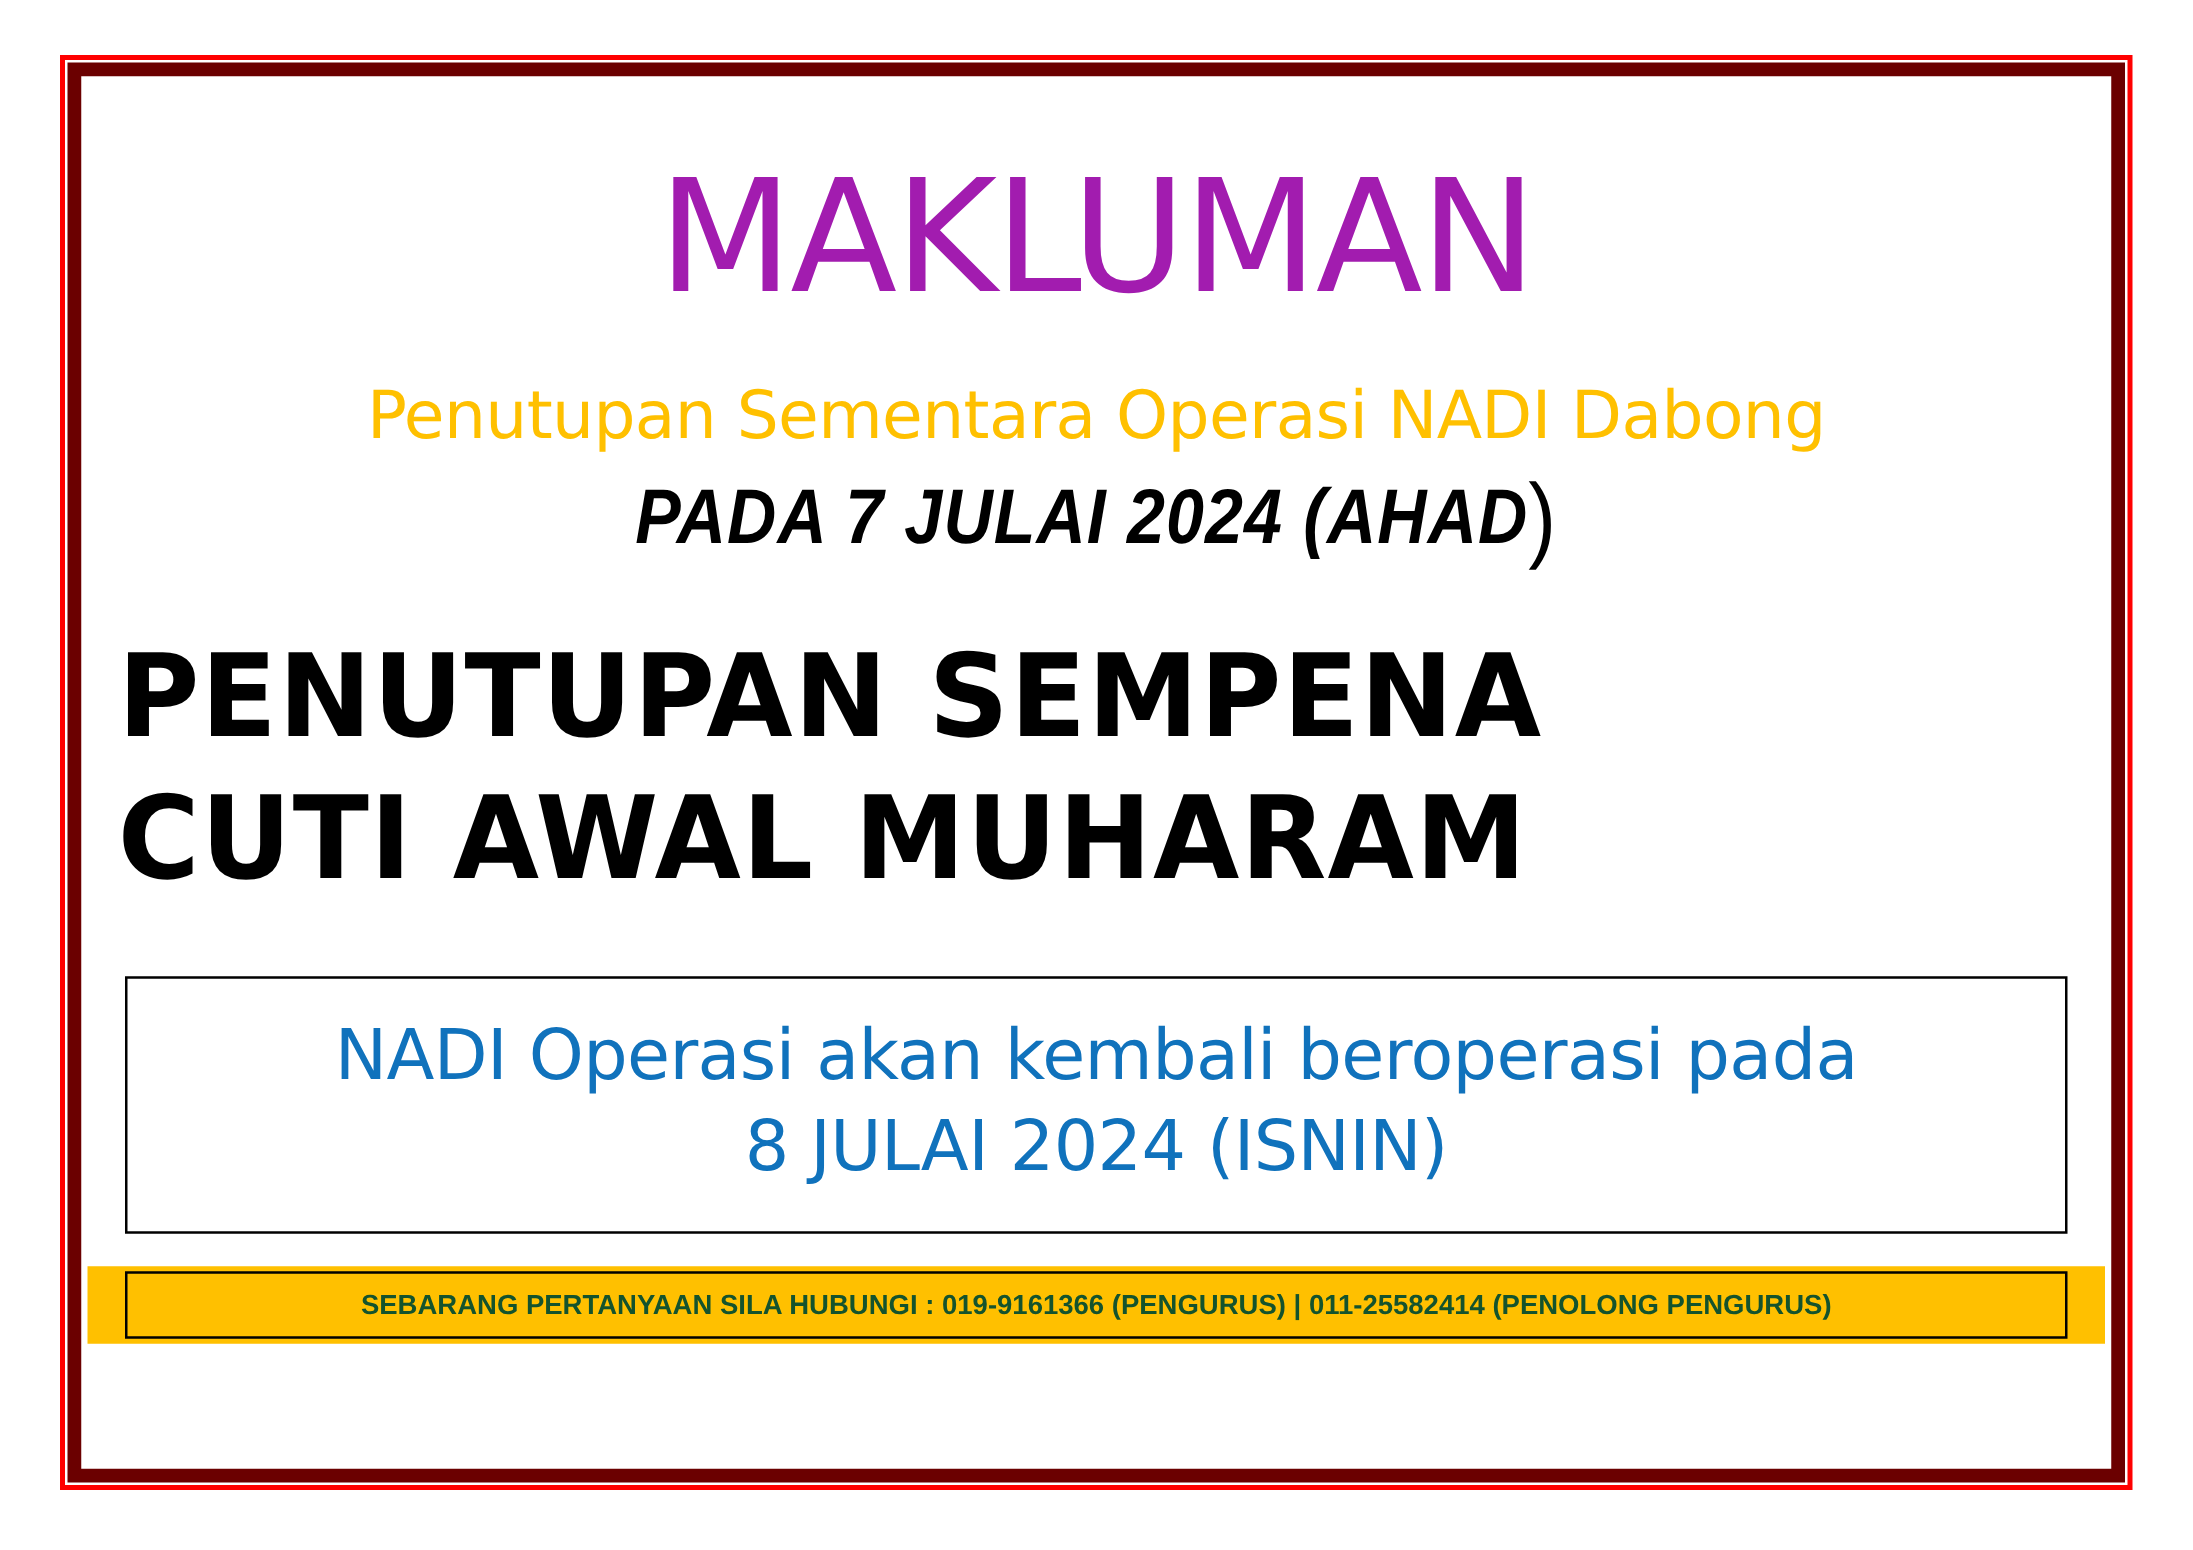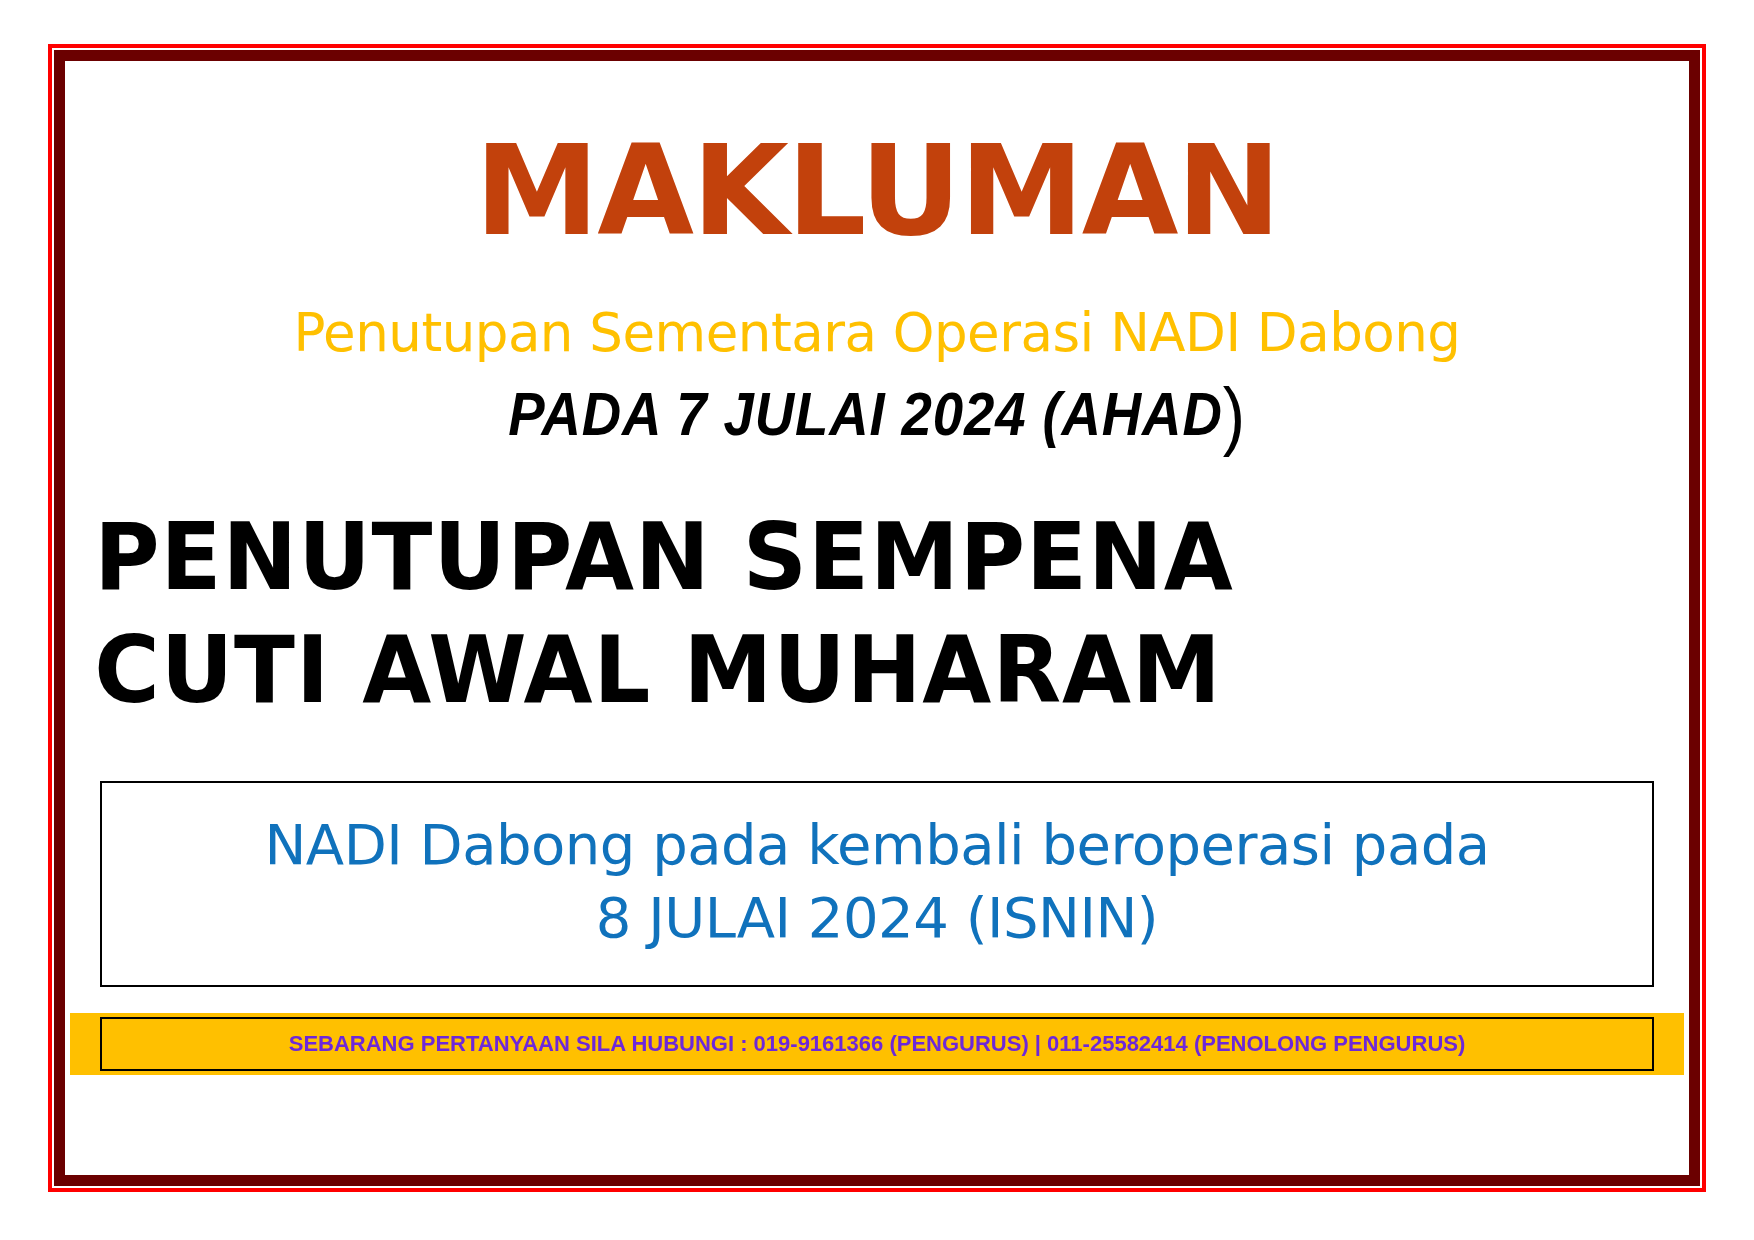--- a/index.html
+++ b/index.html
@@ -50,23 +50,23 @@
     box-sizing: border-box;
     display: flex;
     flex-direction: column;
     align-items: stretch;
   }
 
   
   .title {
     margin-top: 62px;
     text-align: center;
-    color: #c2410c;
-    font-family: "DejaVu Sans", sans-serif;
-    font-weight: bold;
+    color: #a21caf;
+    font-family: "DejaVu Sans", sans-serif;
+    font-weight: normal;
     font-size: 125px;
     line-height: 1.0;
     letter-spacing: -2px;
     white-space: nowrap;
   }
 
   
   .subtitle {
     margin-top: 52px;
     text-align: center;
@@ -146,21 +146,21 @@
     flex: 0 0 auto;
   }
   .footer-inner {
     margin: 0 30px;
     border: 2px solid #000000;
     box-sizing: border-box;
     padding: 13px 10px;
     text-align: center;
   }
   .footer-text {
-    color: #6d28d9;
+    color: #14532d;
     font-family: "Liberation Sans", sans-serif;
     font-weight: bold;
     font-size: 22px;
     line-height: 1.1;
     letter-spacing: 0px;
     white-space: nowrap;
   }
 </style>
 </head>
 <body>
@@ -177,21 +177,21 @@
     <div class="subtitle">Penutupan Sementara Operasi NADI Dabong</div>
 
     <div class="dateline"><span>PADA 7 JULAI 2024 (AHAD</span><span class="paren-close">)</span></div>
 
     <div class="headline">
       <span class="hl-line">PENUTUPAN SEMPENA</span>
       <span class="hl-line">CUTI AWAL MUHARAM</span>
     </div>
 
     <div class="notice-box">
-      <span class="notice-line">NADI Dabong pada kembali beroperasi pada</span>
+      <span class="notice-line">NADI Operasi akan kembali beroperasi pada</span>
       <span class="notice-line">8 JULAI 2024 (ISNIN)</span>
     </div>
 
     <div class="footer-band">
       <div class="footer-inner">
         <span class="footer-text">SEBARANG PERTANYAAN SILA HUBUNGI : 019-9161366 (PENGURUS) | 011-25582414 (PENOLONG PENGURUS)</span>
       </div>
     </div>
 
   </div>

